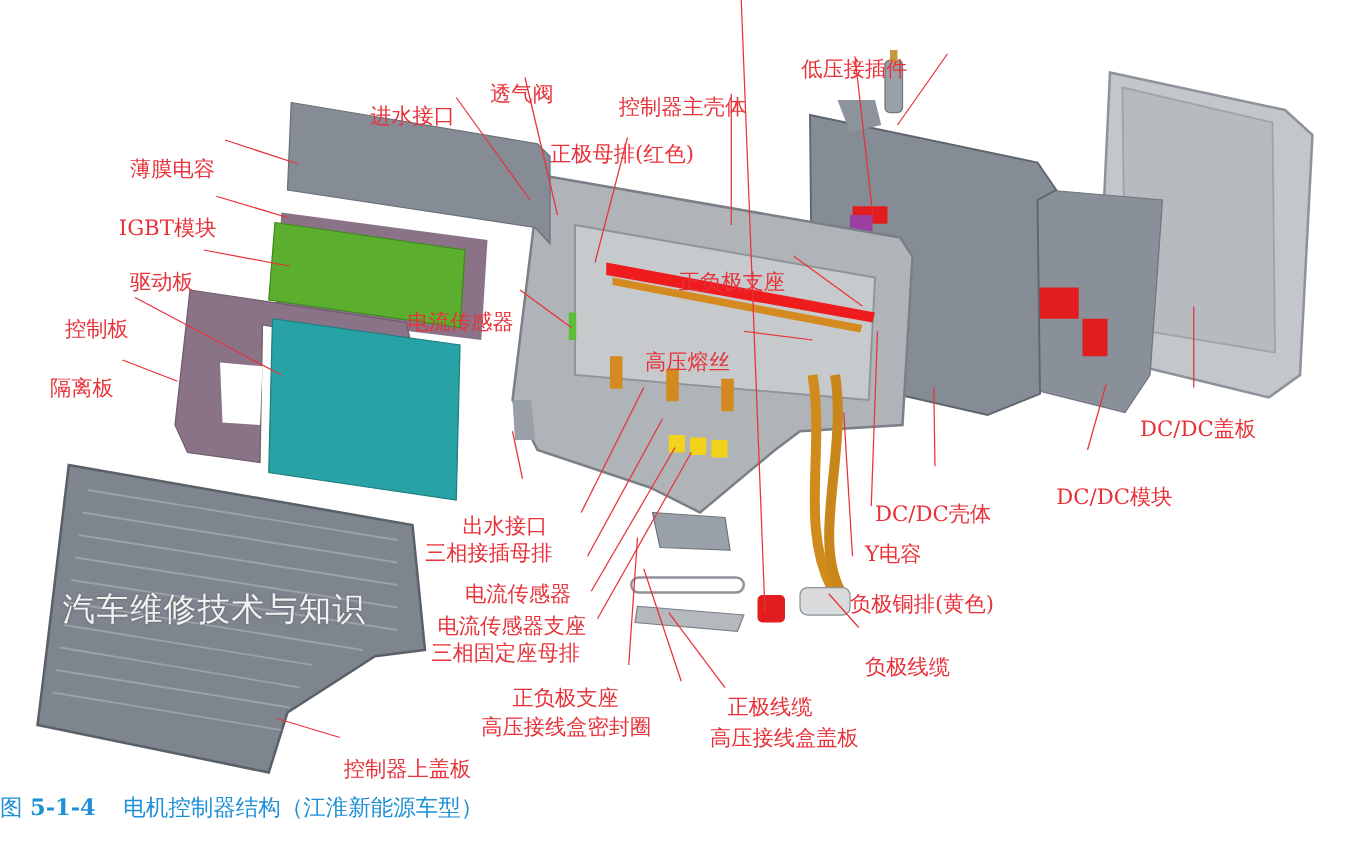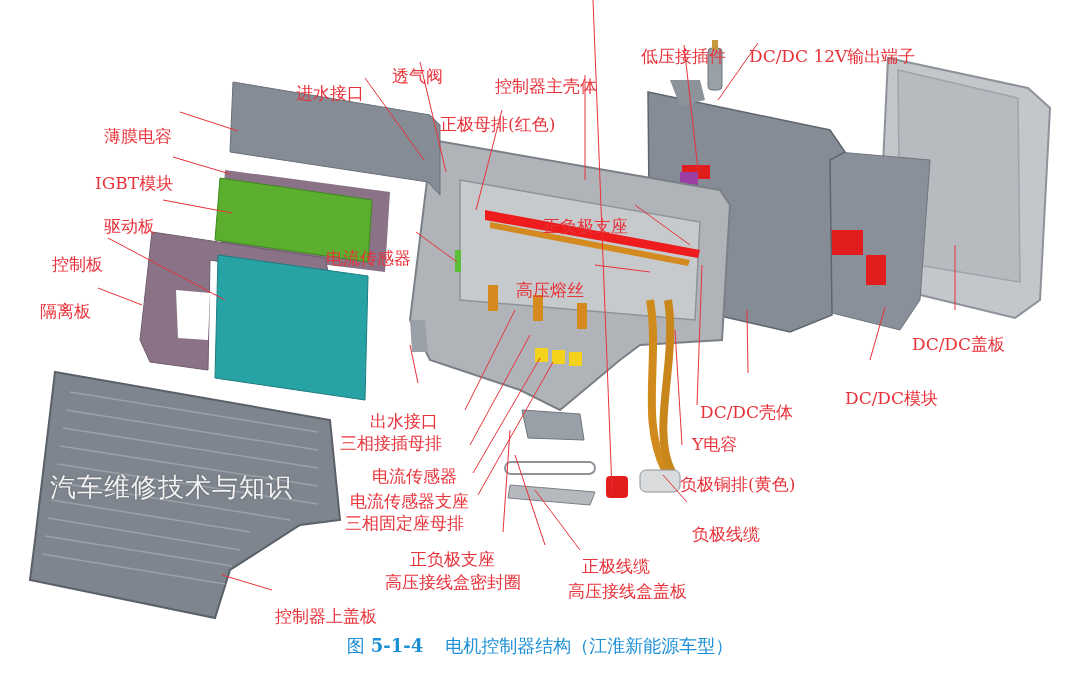--- a/index.html
+++ b/index.html
@@ -1,21 +1,21 @@
 <!DOCTYPE html>
 <html><head>
 <meta charset="utf-8">
 <style>
   html,body{margin:0;padding:0;background:#ffffff;}
   body{width:1080px;height:682px;position:relative;overflow:hidden;font-family:"DejaVu Serif","Liberation Serif",serif;}
   #stage{position:absolute;left:0;top:0;width:1080px;height:682px;}
   svg#art{position:absolute;left:0;top:0;}
   .lbl{position:absolute;color:#e8323a;font-size:17px;line-height:20px;white-space:nowrap;font-family:"DejaVu Serif","Liberation Serif",serif;margin-top:26px;}
   .watermark{position:absolute;left:50px;top:470px;color:#f2f2f2;font-size:26px;letter-spacing:1px;font-family:Liberation Sans, sans-serif;text-shadow:0 0 2px rgba(0,0,0,.35);}
-  .caption{position:absolute;left:0;top:634px;width:1080px;text-align:center;color:#1e90d6;font-size:18px;font-family:"DejaVu Sans","Liberation Sans",sans-serif;}
+  .caption{position:absolute;left:0;top:634px;width:1080px;text-align:left;color:#1e90d6;font-size:18px;font-family:"DejaVu Sans","Liberation Sans",sans-serif;}
   .caption .num{font-weight:bold;font-family:"DejaVu Serif","Liberation Serif",serif;margin:0 22px 0 6px;}
 </style>
 </head>
 <body>
 
 <div id="stage">
 
 <svg id="art" width="1080" height="682" viewBox="0 0 1080 682">
 
   <g>
@@ -124,21 +124,20 @@
 <div class="lbl" style="left:104px;top:100px">薄膜电容</div>
 <div class="lbl" style="left:95px;top:147px">IGBT模块</div>
 <div class="lbl" style="left:104px;top:190px">驱动板</div>
 <div class="lbl" style="left:52px;top:228px">控制板</div>
 <div class="lbl" style="left:40px;top:275px">隔离板</div>
 <div class="lbl" style="left:296px;top:57px">进水接口</div>
 <div class="lbl" style="left:392px;top:40px">透气阀</div>
 <div class="lbl" style="left:495px;top:50px">控制器主壳体</div>
 <div class="lbl" style="left:440px;top:88px">正极母排(红色)</div>
 <div class="lbl" style="left:641px;top:20px">低压接插件</div>
-<div class="lbl" style="left:749px;top:20px">DC/DC 12V输出端子</div>
 <div class="lbl" style="left:326px;top:222px">电流传感器</div>
 <div class="lbl" style="left:543px;top:190px">正负极支座</div>
 <div class="lbl" style="left:516px;top:254px">高压熔丝</div>
 <div class="lbl" style="left:912px;top:308px">DC/DC盖板</div>
 <div class="lbl" style="left:845px;top:362px">DC/DC模块</div>
 <div class="lbl" style="left:700px;top:376px">DC/DC壳体</div>
 <div class="lbl" style="left:692px;top:408px">Y电容</div>
 <div class="lbl" style="left:370px;top:385px">出水接口</div>
 <div class="lbl" style="left:340px;top:407px">三相接插母排</div>
 <div class="lbl" style="left:372px;top:440px">电流传感器</div>

